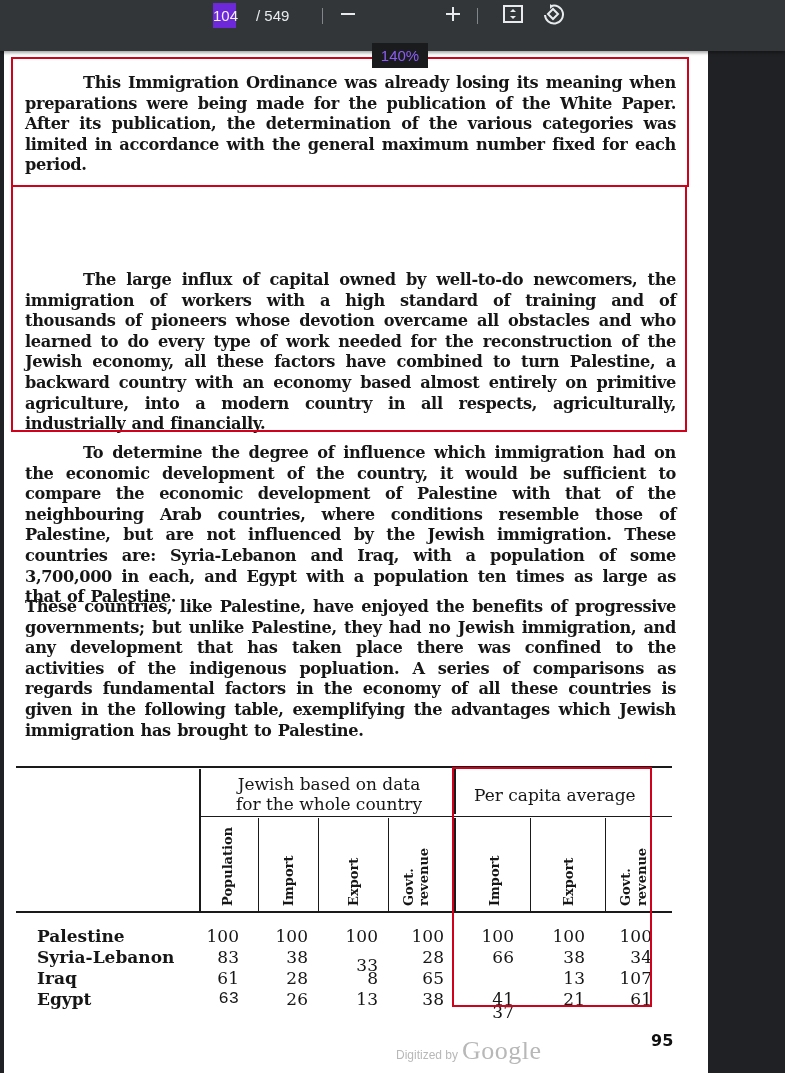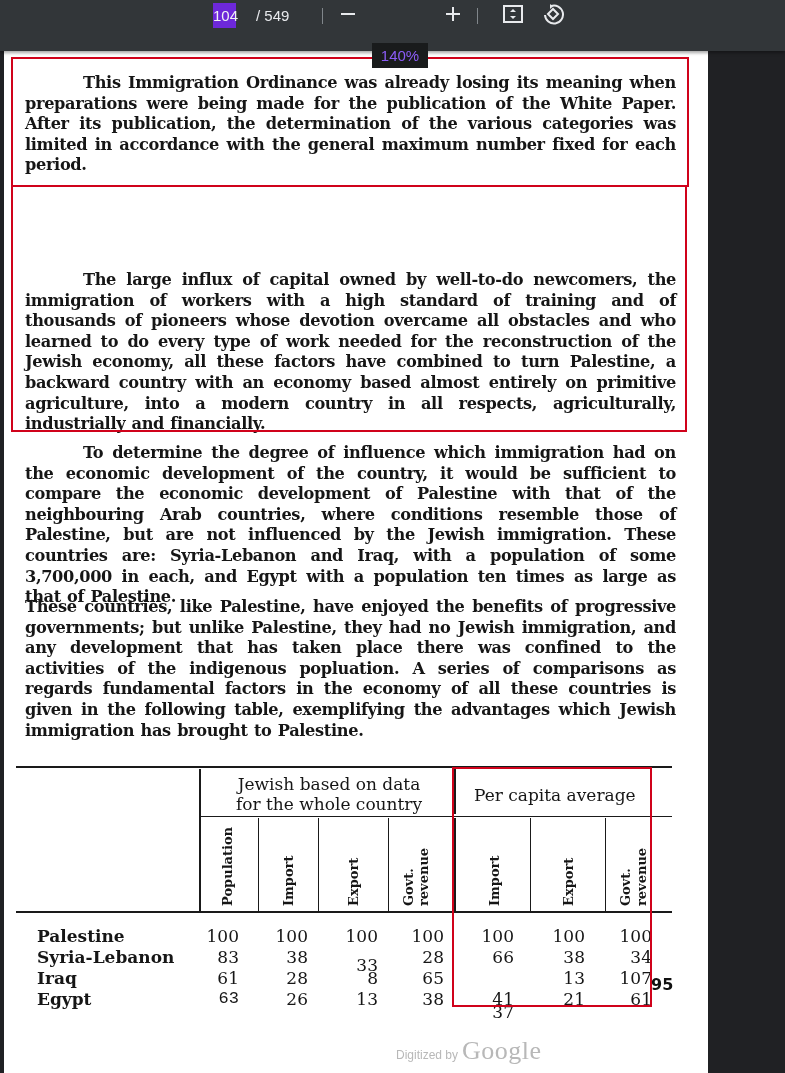--- a/index.html
+++ b/index.html
@@ -70,21 +70,21 @@
     }
     .row-label {
       position: absolute; left: 33px; font-size: 17px; font-weight: bold;
       color: #161616; line-height: 20px; font-family: "DejaVu Serif", serif;
     }
     .cell {
       position: absolute; width: 50px; text-align: right; font-size: 17px;
       color: #161616; line-height: 20px; font-family: "DejaVu Serif", serif;
     }
     .pagenum {
-      position: absolute; left: 647px; top: 924px; font-size: 16px; font-weight: bold;
+      position: absolute; left: 647px; top: 980px; font-size: 16px; font-weight: bold;
       font-family: "DejaVu Sans", sans-serif; color: #111;
     }
     .digitized {
       position: absolute; left: 392px; top: 985px; color: #b8b8b8;
       font-family: "Liberation Serif", serif;
     }
     .digitized .small { font-size: 12px; font-family: "Liberation Sans", sans-serif; }
     .digitized .big { font-size: 26px; letter-spacing: 0.5px; }
   </style>
 </head>

